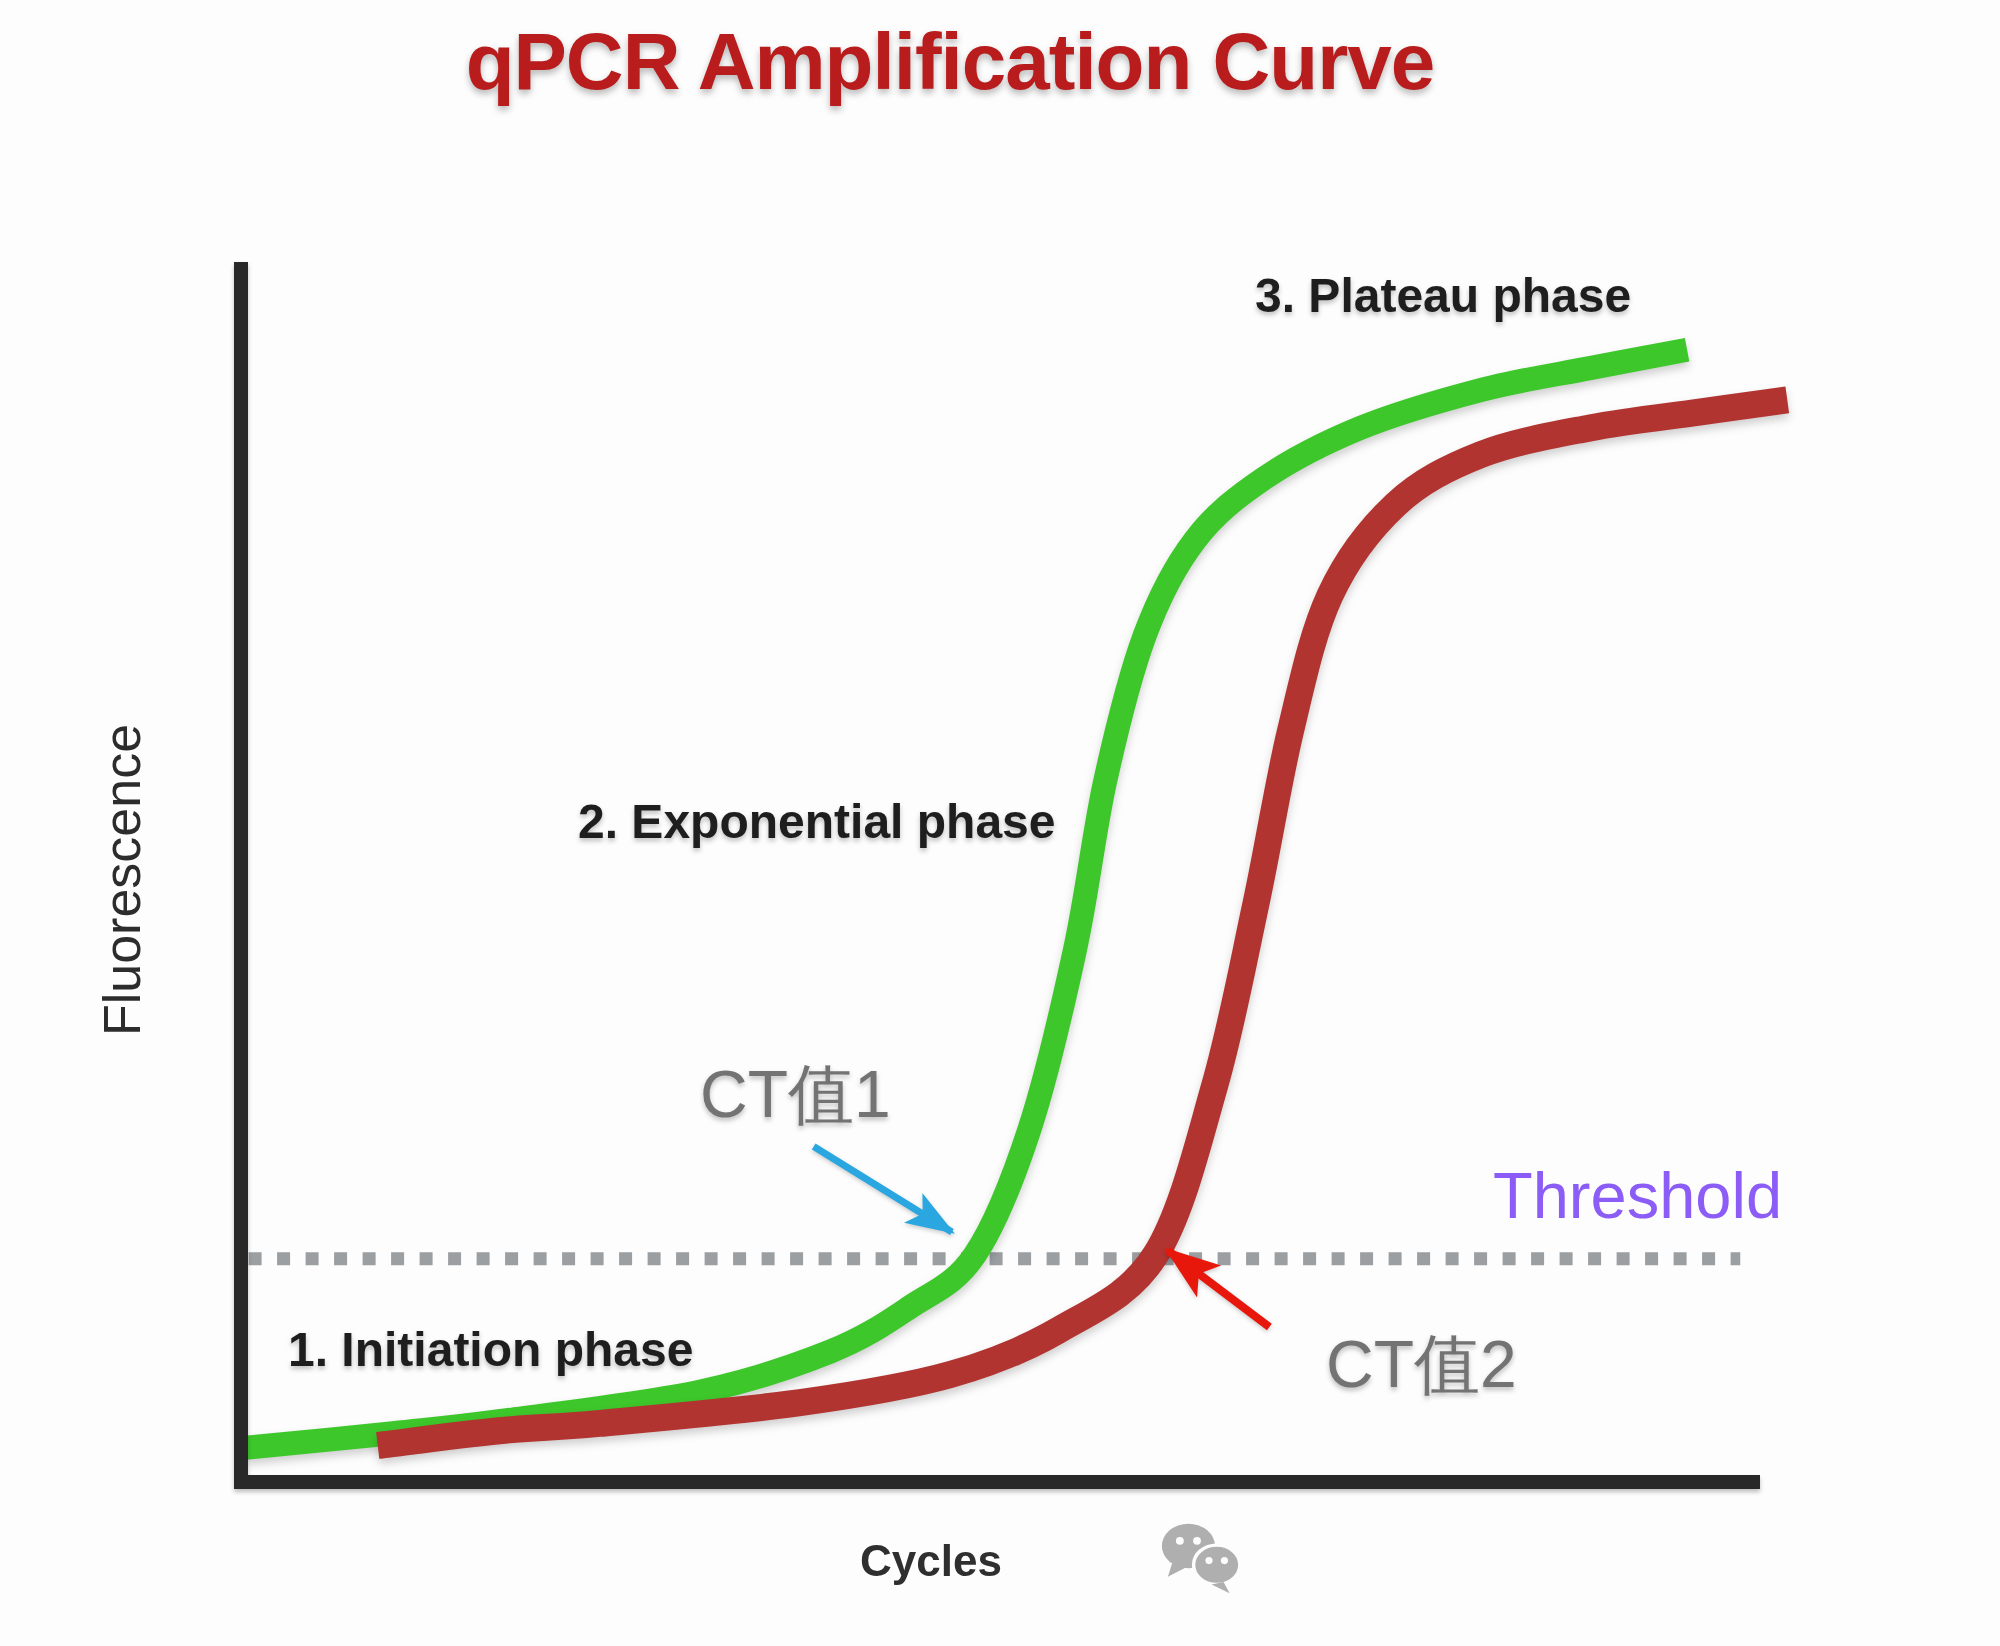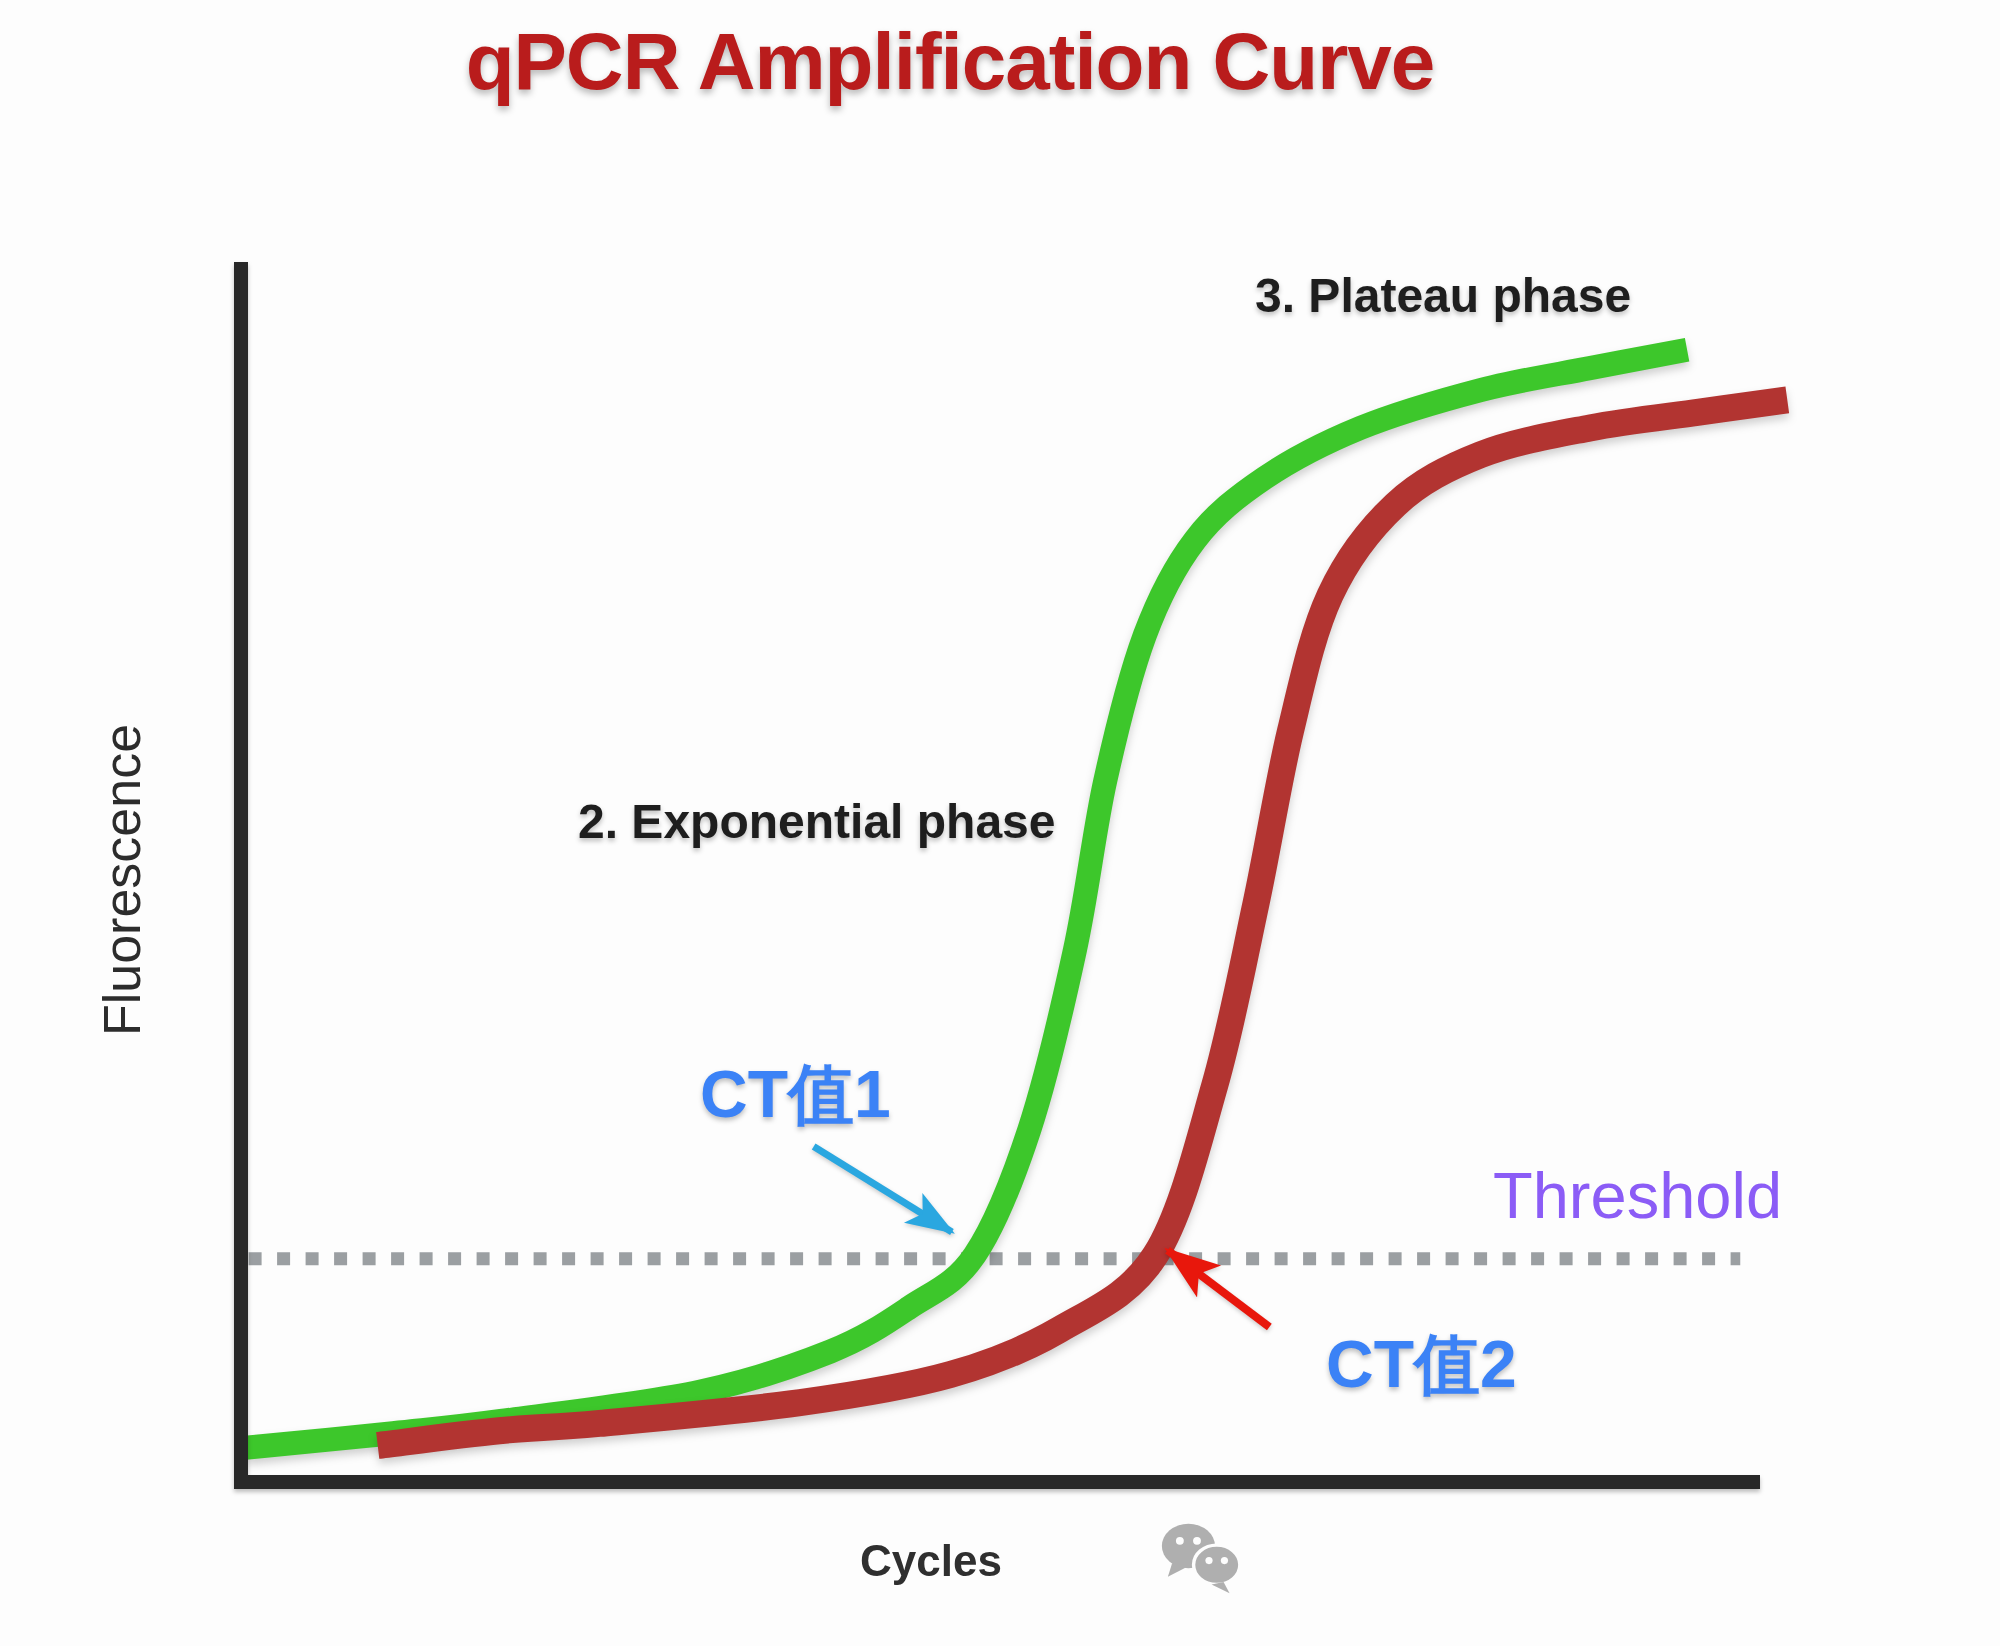--- a/index.html
+++ b/index.html
@@ -23,21 +23,21 @@
   }
   .phase{
     font-size:48px;font-weight:700;color:#1e1e1e;
     text-shadow:0 3px 5px rgba(0,0,0,0.25);
     margin-top:16px;
   }
   .phase-plateau{left:1255px;top:252px;}
   .phase-exponential{left:578px;top:778px;}
   .phase-initiation{left:288px;top:1306px;}
   .ct-label{
-    font-size:66px;font-weight:700;color:#3b82f6;
+    font-size:66px;font-weight:400;color:#737373;
     text-shadow:0 3px 5px rgba(0,0,0,0.25);
     text-align:right;
   }
   .ct1{left:700px;top:1050px;}
   .ct2{left:1326px;top:1320px;}
   .threshold-label{
     left:1493px;top:1158px;
     font-size:65px;font-weight:400;color:#8b5cf6;
   }
   .xlabel{
@@ -84,20 +84,21 @@
 
     <line class="arrow" marker-end="url(#head-red)" x1="1269.363" y1="1327.06" x2="1167.5900000000001" y2="1250.2" stroke="#e8170c" stroke-width="8"></line>
   </svg>
 
   <div class="lbl page-title">qPCR Amplification Curve</div>
 
   <div class="lbl phase phase-plateau">3. Plateau phase</div>
 
   <div class="lbl phase phase-exponential">2. Exponential phase</div>
 
+  <div class="lbl phase phase-initiation">1. Initiation phase</div>
 
   <div class="lbl ct-label ct1">CT值1</div>
 
   <div class="lbl ct-label ct2">CT值2</div>
 
   <div class="lbl threshold-label">Threshold</div>
 
   <div class="lbl xlabel">Cycles</div>
 
   <div class="lbl ylabel">Fluorescence</div>

